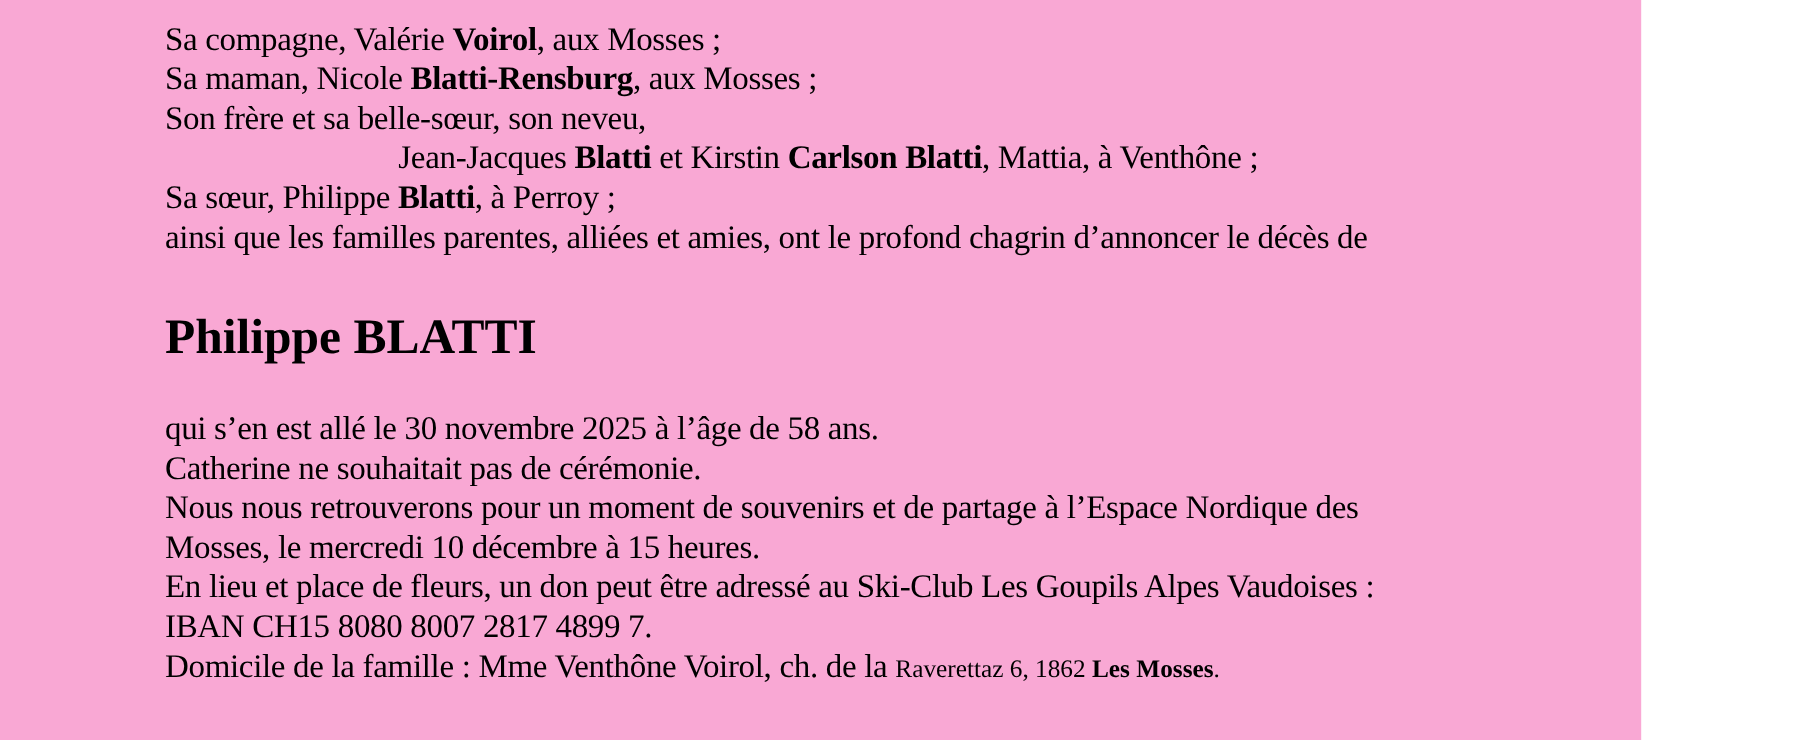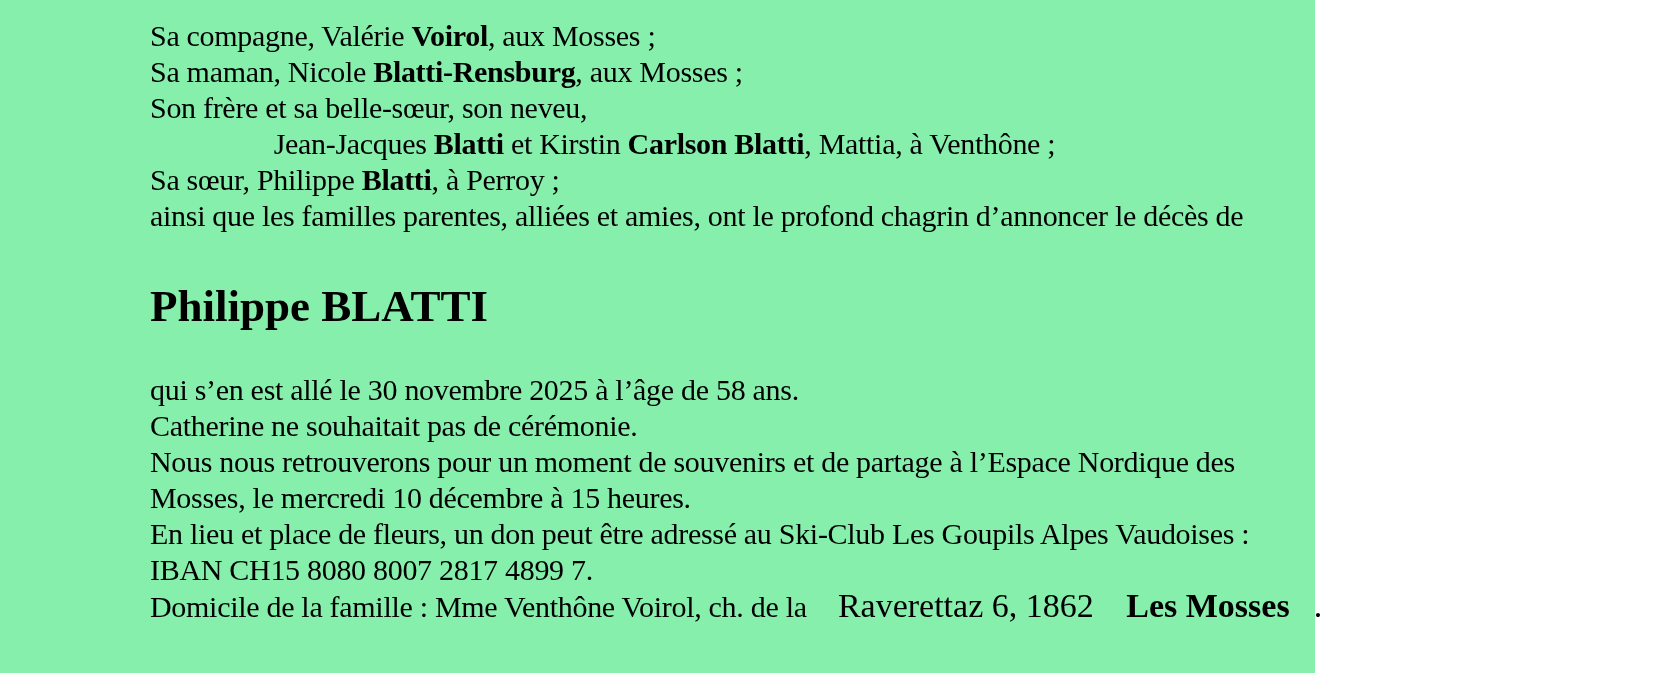--- a/index.html
+++ b/index.html
@@ -9,42 +9,41 @@
   }
   body {
     width: 1654px;
     height: 673px;
     overflow: hidden;
     font-family: "Liberation Serif", "DejaVu Serif", serif;
     color: #000000;
   }
   .page {
     box-sizing: border-box;
-    width: 1315px;
+    width: 1492px;
     height: 673px;
     padding: 18px 148px 0 150px;
-    background: #86efac;
+    background: #f9a8d4;
   }
   .para .line {
     font-size: 30px;
     line-height: 36px;
     letter-spacing: -0.3px;
     white-space: nowrap;
   }
   .line.indent {
     padding-left: 12px;
     text-align: center;
   }
   .line .bold {
     font-weight: bold;
   }
   .line .large {
-    font-size: 34px;
+    font-size: 23px;
     letter-spacing: 0;
-    margin-left: 24px;
   }
   .deceased-title {
     margin: 46px 0 0 0;
     font-size: 45px;
     line-height: 52px;
     font-weight: bold;
     letter-spacing: 0;
   }
   .details {
     margin-top: 40px;

